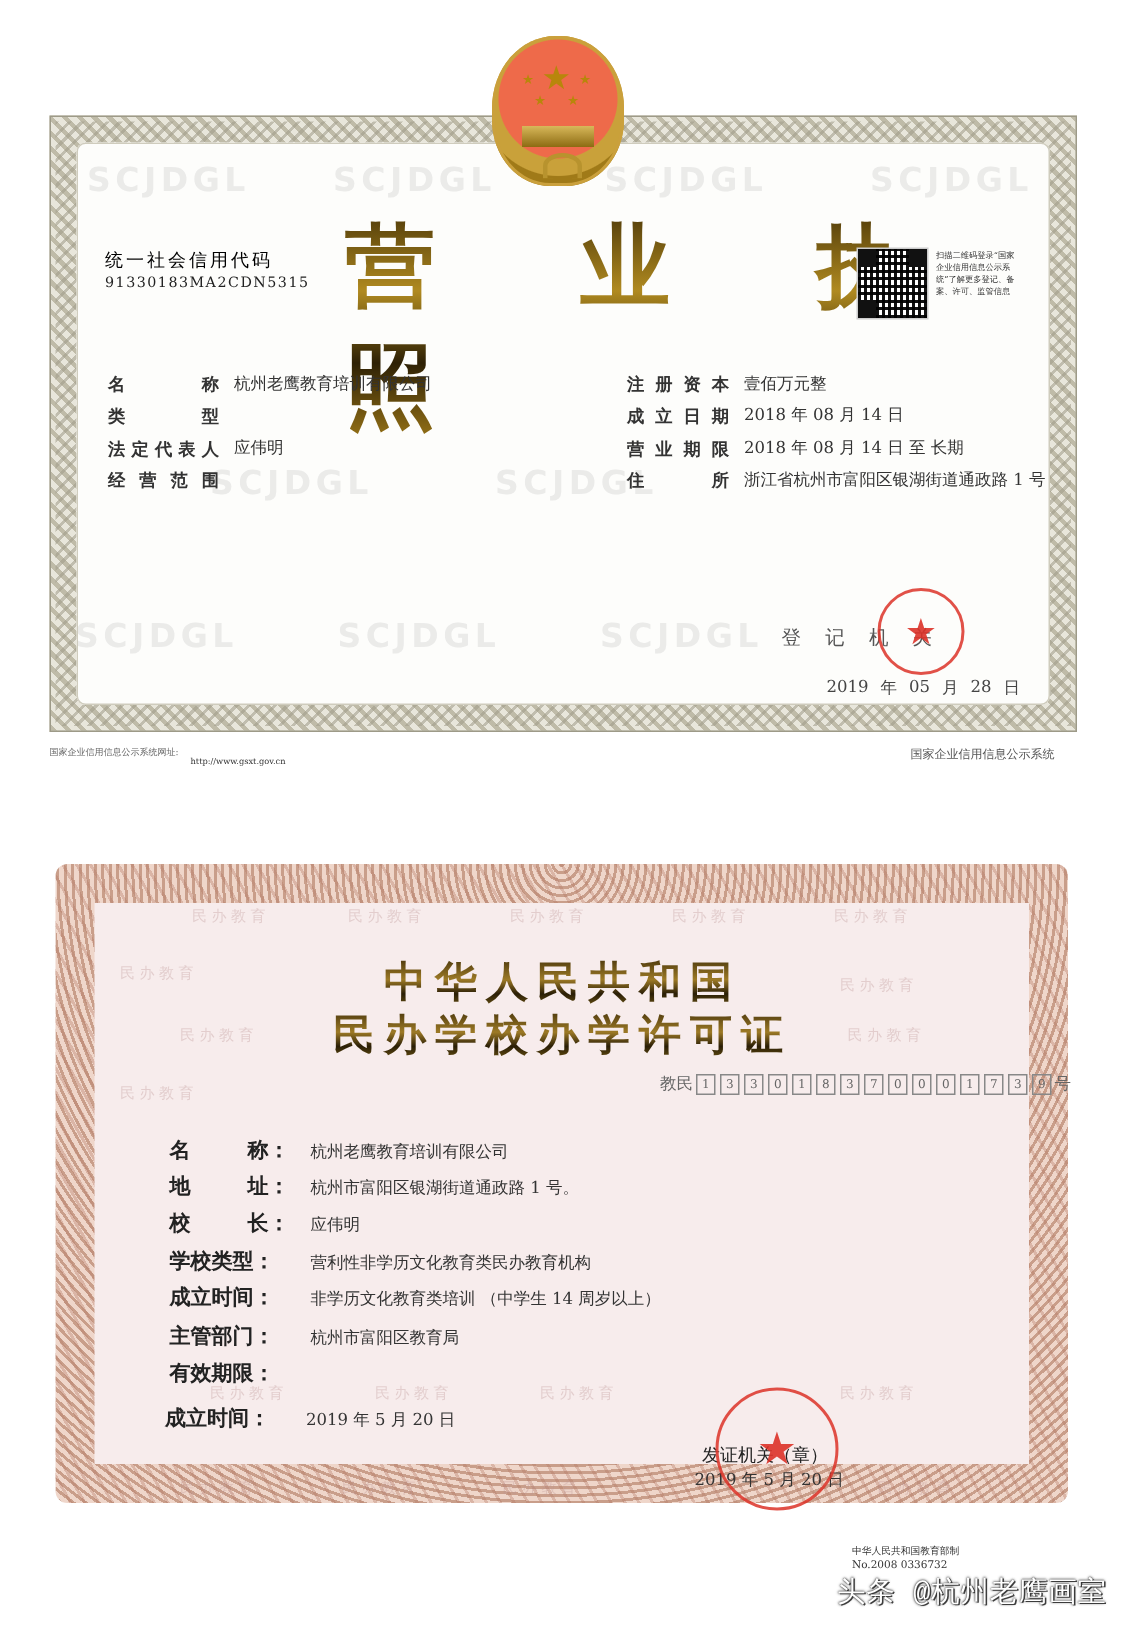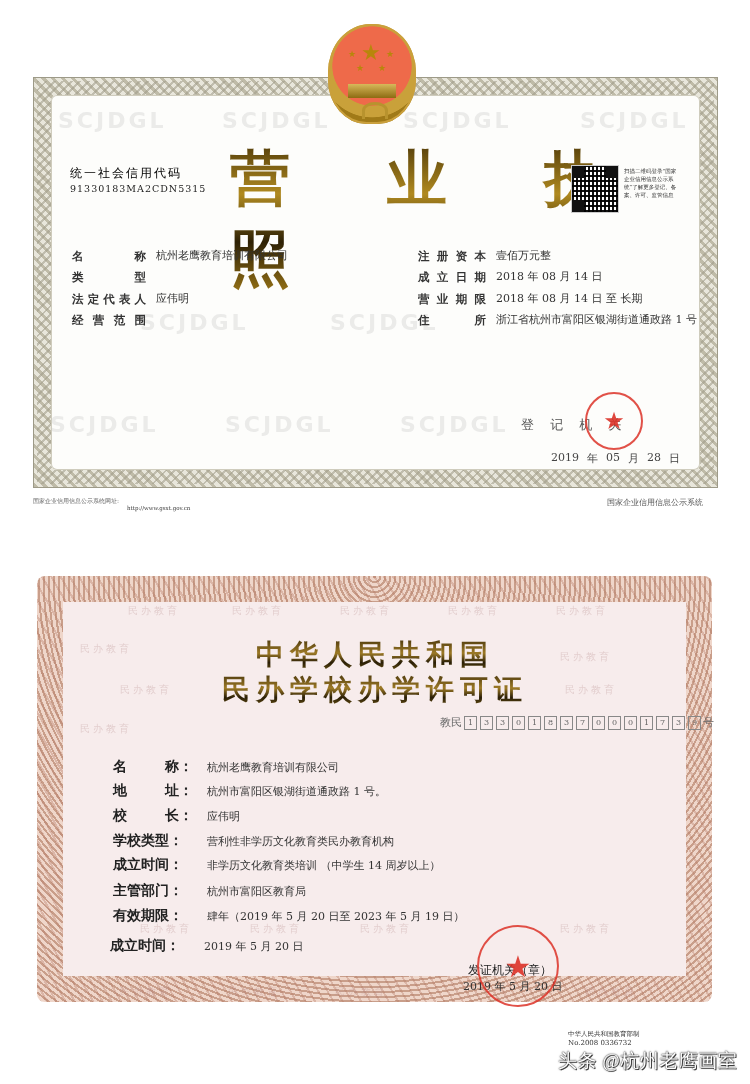--- a/index.html
+++ b/index.html
@@ -127,21 +127,21 @@
   .sl-serial { position: absolute; left: 440px; top: 715px; font-size: 11px; color: #666; z-index: 3; display: flex; align-items: center; gap: 1px; }
   .digit-box { display: inline-block; width: 11px; height: 12px; border: 1px solid #888; font-size: 8px; line-height: 12px; text-align: center; color: #666; margin: 0 1px; }
   .sl-field { position: absolute; display: flex; align-items: baseline; z-index: 3; }
   .sl-label { font-weight: bold; font-size: 14px; color: #222; width: 80px; display: flex; justify-content: space-between; margin-right: 14px; }
   .sl-value { font-size: 11px; color: #333; }
   .sl-issuer { position: absolute; left: 468px; top: 962px; font-size: 12px; color: #222; z-index: 4; }
   .sl-issue-date { position: absolute; left: 463px; top: 979px; font-size: 11px; color: #333; z-index: 4; }
   .sl-footer1 { position: absolute; left: 568px; top: 1030px; font-size: 6.5px; color: #333; }
   .sl-footer2 { position: absolute; left: 568px; top: 1039px; font-size: 7px; color: #333; }
   .watermark-handle {
-    position: absolute; left: 558px; top: 1048px; font-size: 19px; color: #fff; font-family: Liberation Serif, serif;
+    position: absolute; left: 558px; top: 1048px; font-size: 19px; color: #fff; font-family: Liberation Mono, monospace;
     text-shadow: 0 0 2px #333, 0 0 1px #333, 1px 1px 0 #444;
     letter-spacing: 0.5px;
   }
 </style>
 </head>
 <body>
 
 <div class="bl-frame">
   <div class="bl-inner"></div>
 </div>
@@ -337,21 +337,20 @@
 <div class="sl-field" style="left:113px;top:882px">
   <div class="sl-label">
       <span>主管部门：</span>
     </div>
   <div class="sl-value">杭州市富阳区教育局</div>
 </div>
 <div class="sl-field" style="left:113px;top:907px">
   <div class="sl-label">
       <span>有效期限：</span>
     </div>
-  <div class="sl-value">肆年（2019 年 5 月 20 日至 2023 年 5 月 19 日）</div>
 </div>
 <div class="sl-field" style="left:110px;top:937px">
   <div class="sl-label">
       <span>成立时间：</span>
     </div>
   <div class="sl-value">2019 年 5 月 20 日</div>
 </div>
 
 <div class="seal" style="left:477px;top:925px;width:78px;height:78px;z-index:5;font-size:30px;">★</div>
 <div class="sl-issuer">发证机关（章）</div>

